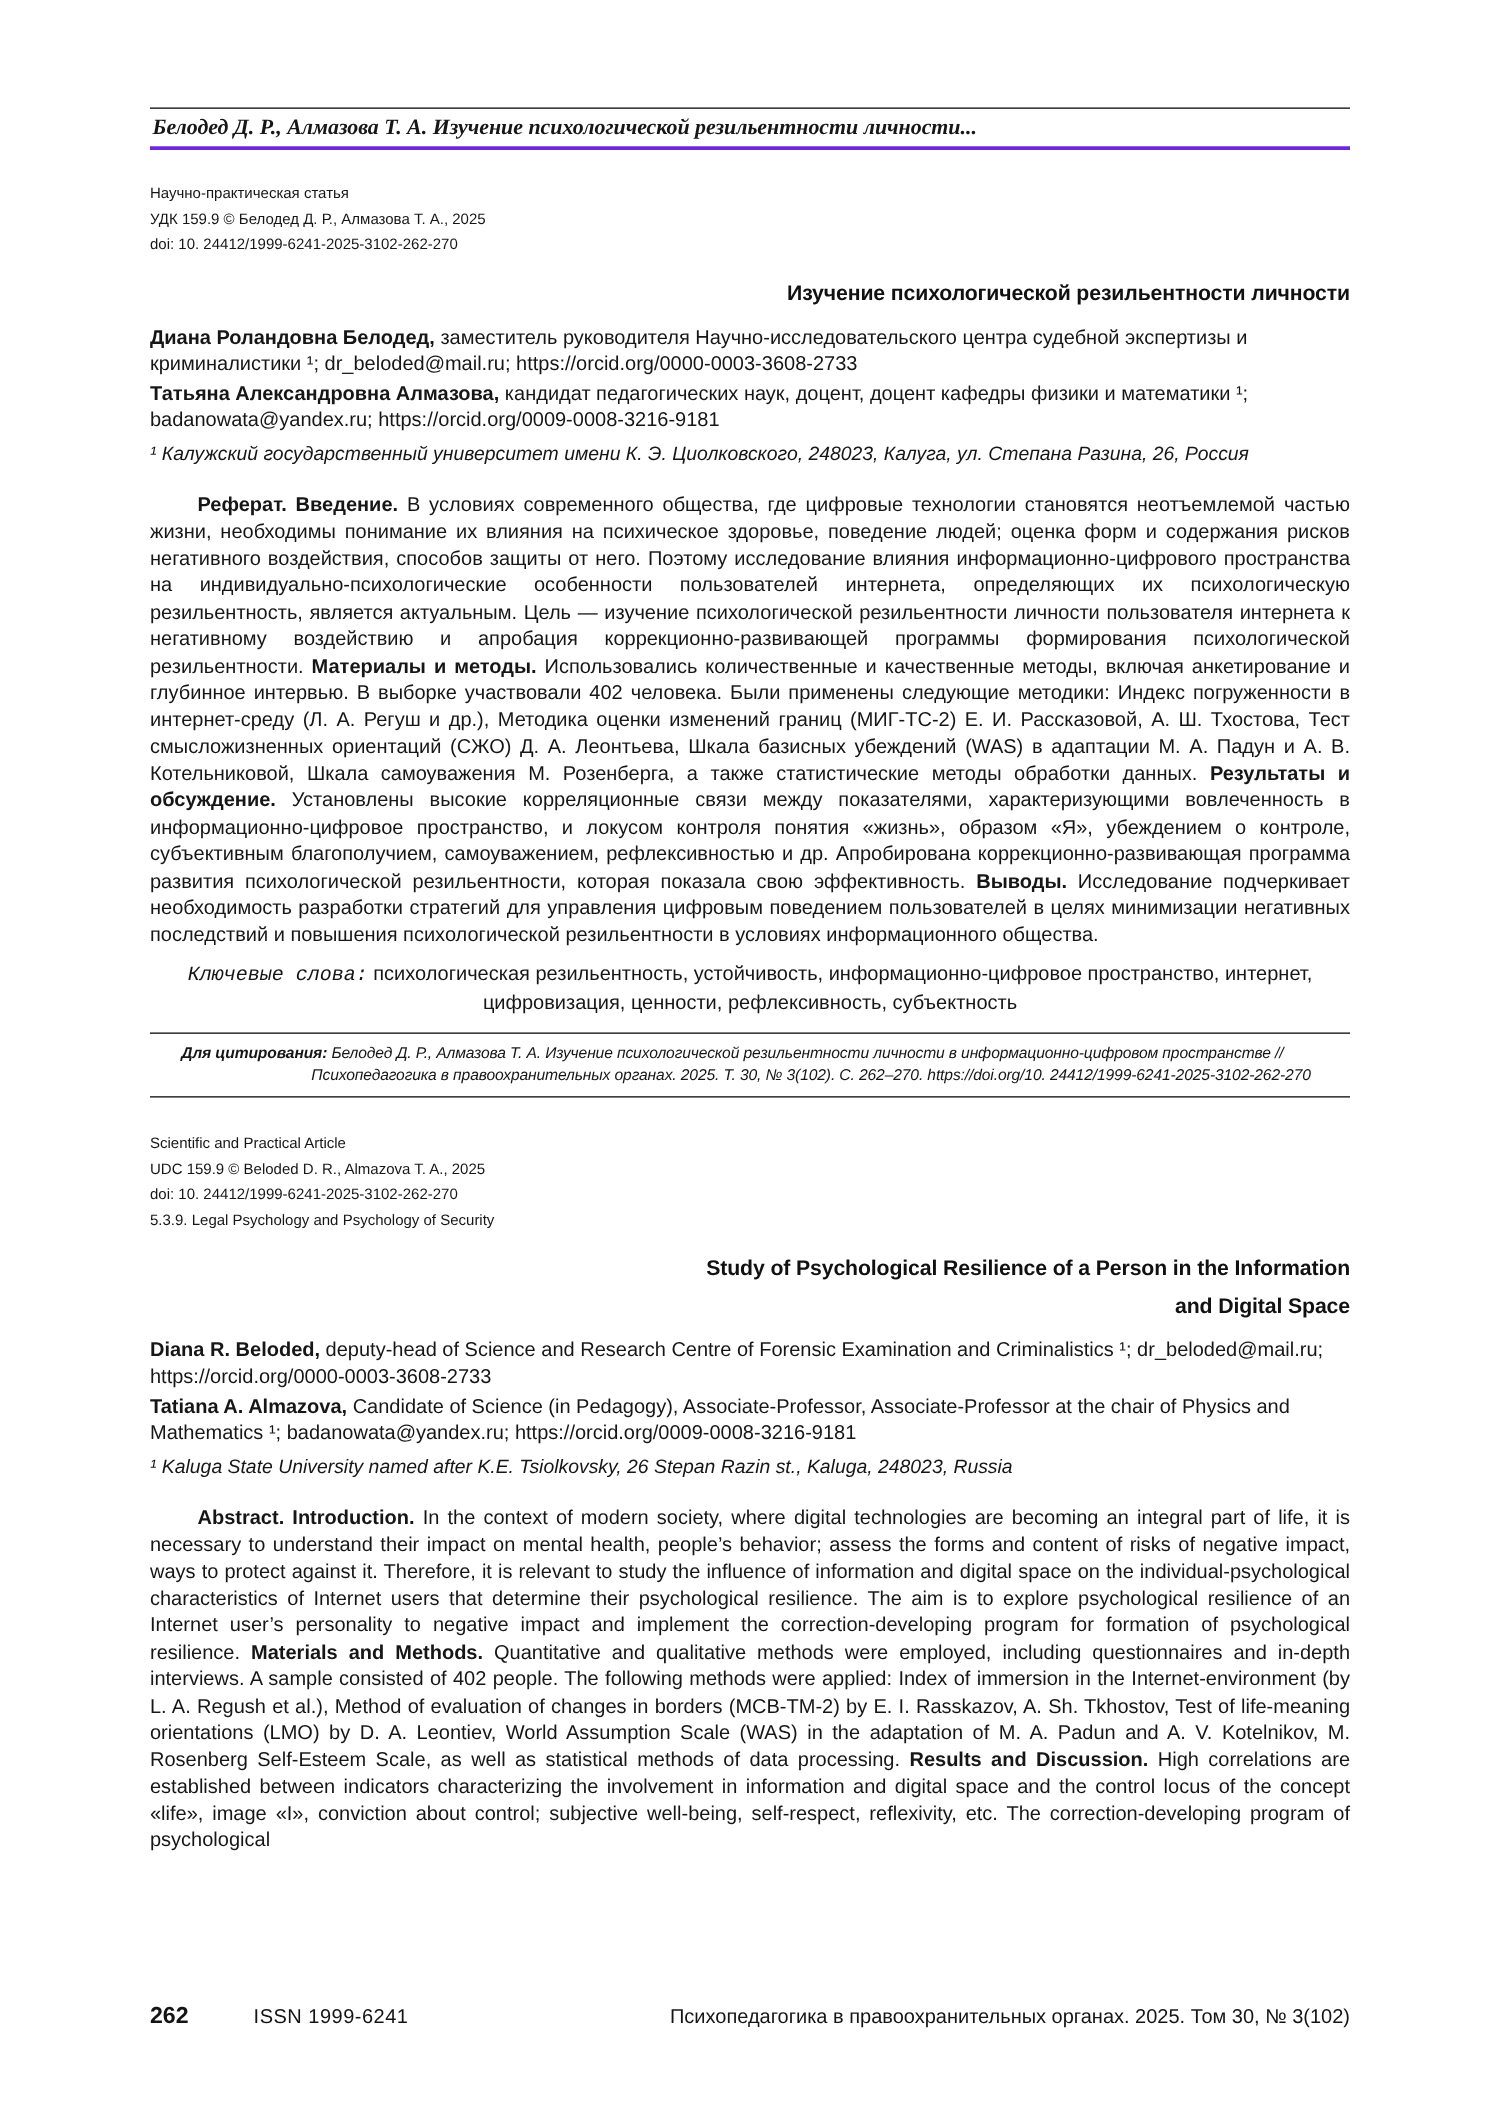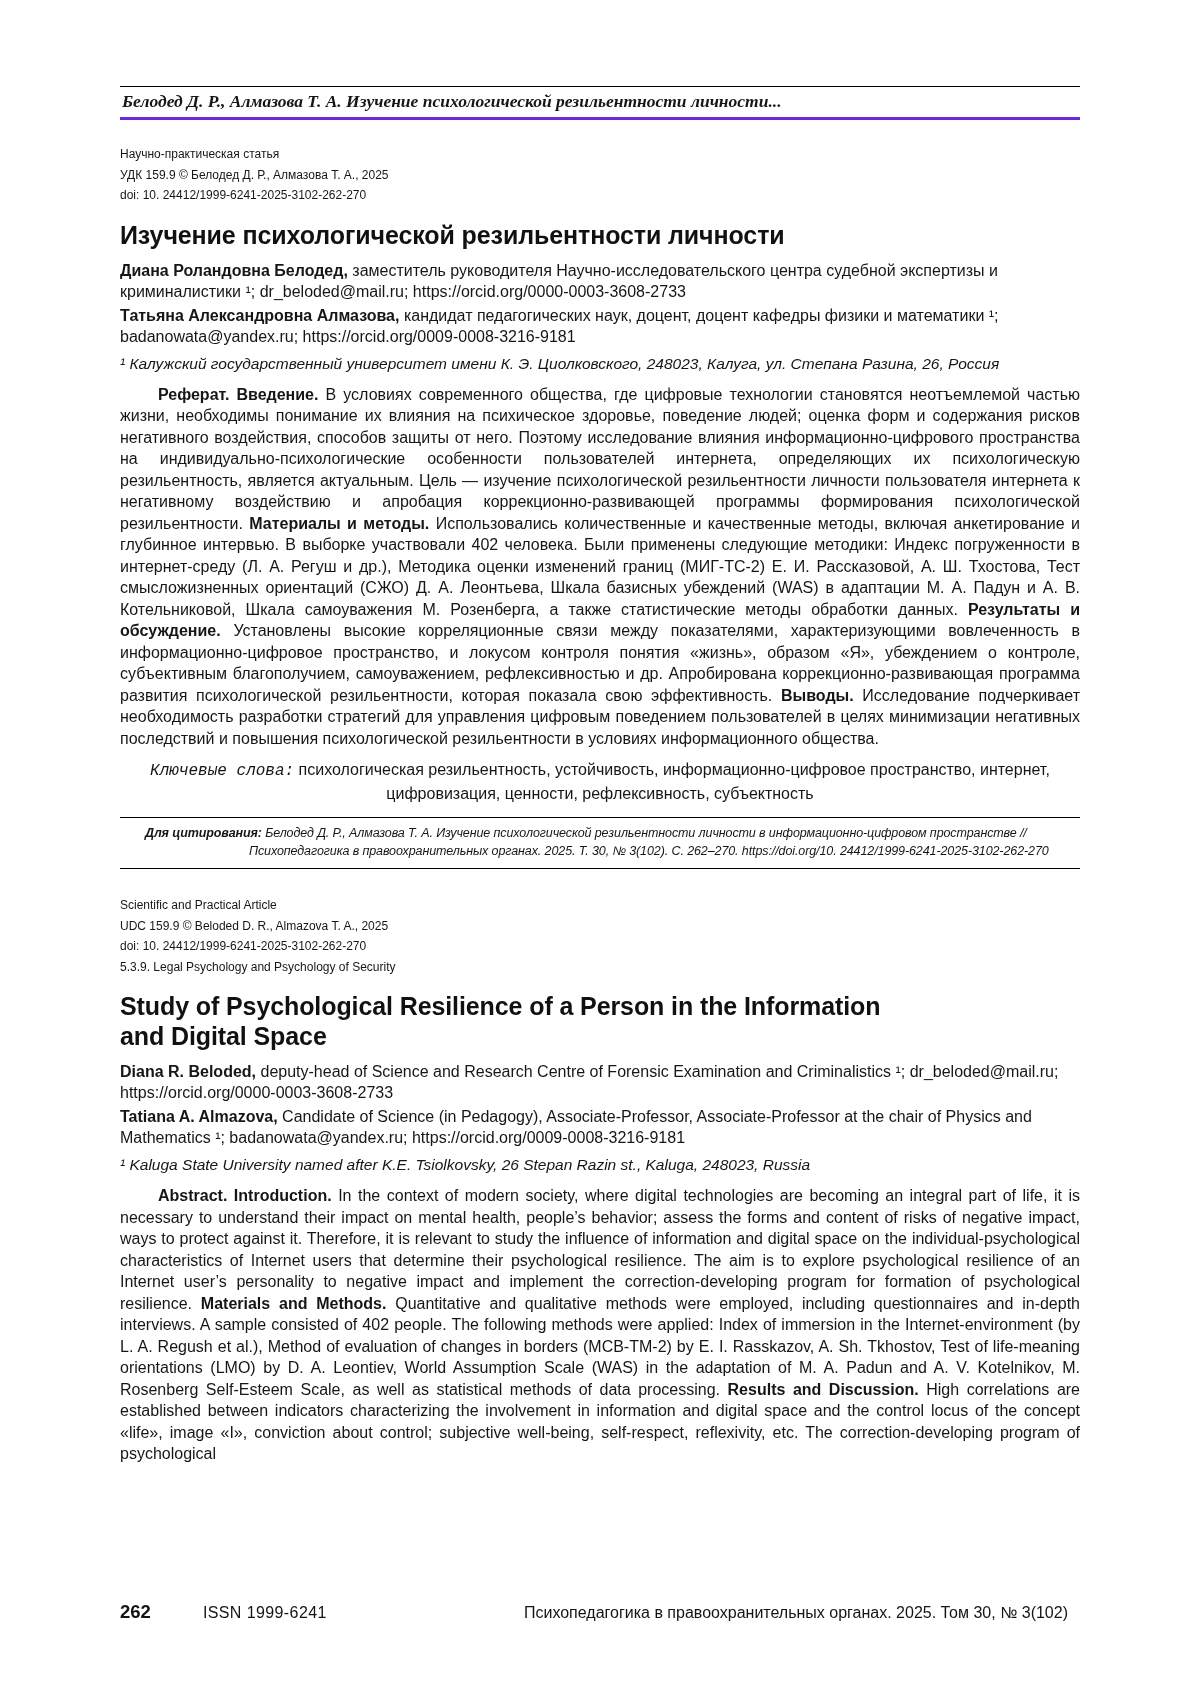--- a/index.html
+++ b/index.html
@@ -23,40 +23,40 @@
     font-weight:700;
     font-size:17.5px;
     line-height:20px;
   }
 
   .meta-block { margin-top:24px; font-size:12px; line-height:20.5px; }
   .meta-line { white-space:nowrap; }
 
   .article-title {
     margin-top:14px;
-    text-align:left;
-    font-size:25px;
+    text-align:right;
+    font-size:17px;
     line-height:30px;
     font-weight:700;
     letter-spacing:-0.1px;
     color:#111;
   }
 
   .authors { margin-top:10px; font-size:16px; line-height:21px; }
   .author-line + .author-line { margin-top:3px; }
 
   .affiliation {
     margin-top:7px;
     font-style:italic;
     font-size:15.5px;
     line-height:20px;
   }
 
   .abstract {
-    margin-top:10px;
+    margin-top:20px;
     font-size:16px;
     line-height:21.5px;
     text-align:justify;
     text-indent:38px;
   }
 
   .keywords {
     margin-top:10px;
     font-size:16px;
     line-height:21.5px;
@@ -71,21 +71,21 @@
     font-size:12.5px;
     line-height:17.5px;
     letter-spacing:-0.1px;
   }
   .citation-block p { padding-left:104px; text-indent:-104px; }
 
   .en-gap { margin-top:26px; }
 
   .page-footer {
     position:absolute;
-    left:120px; right:132px; bottom:74px;
+    left:120px; right:120px; bottom:74px;
     display:flex;
     align-items:baseline;
     font-size:16px;
     color:#141414;
   }
   .page-num { font-weight:700; font-size:18.5px; }
   .issn { margin-left:52px; letter-spacing:0.4px; }
   .journal-ref { margin-left:auto; }
 </style>
 </head>

